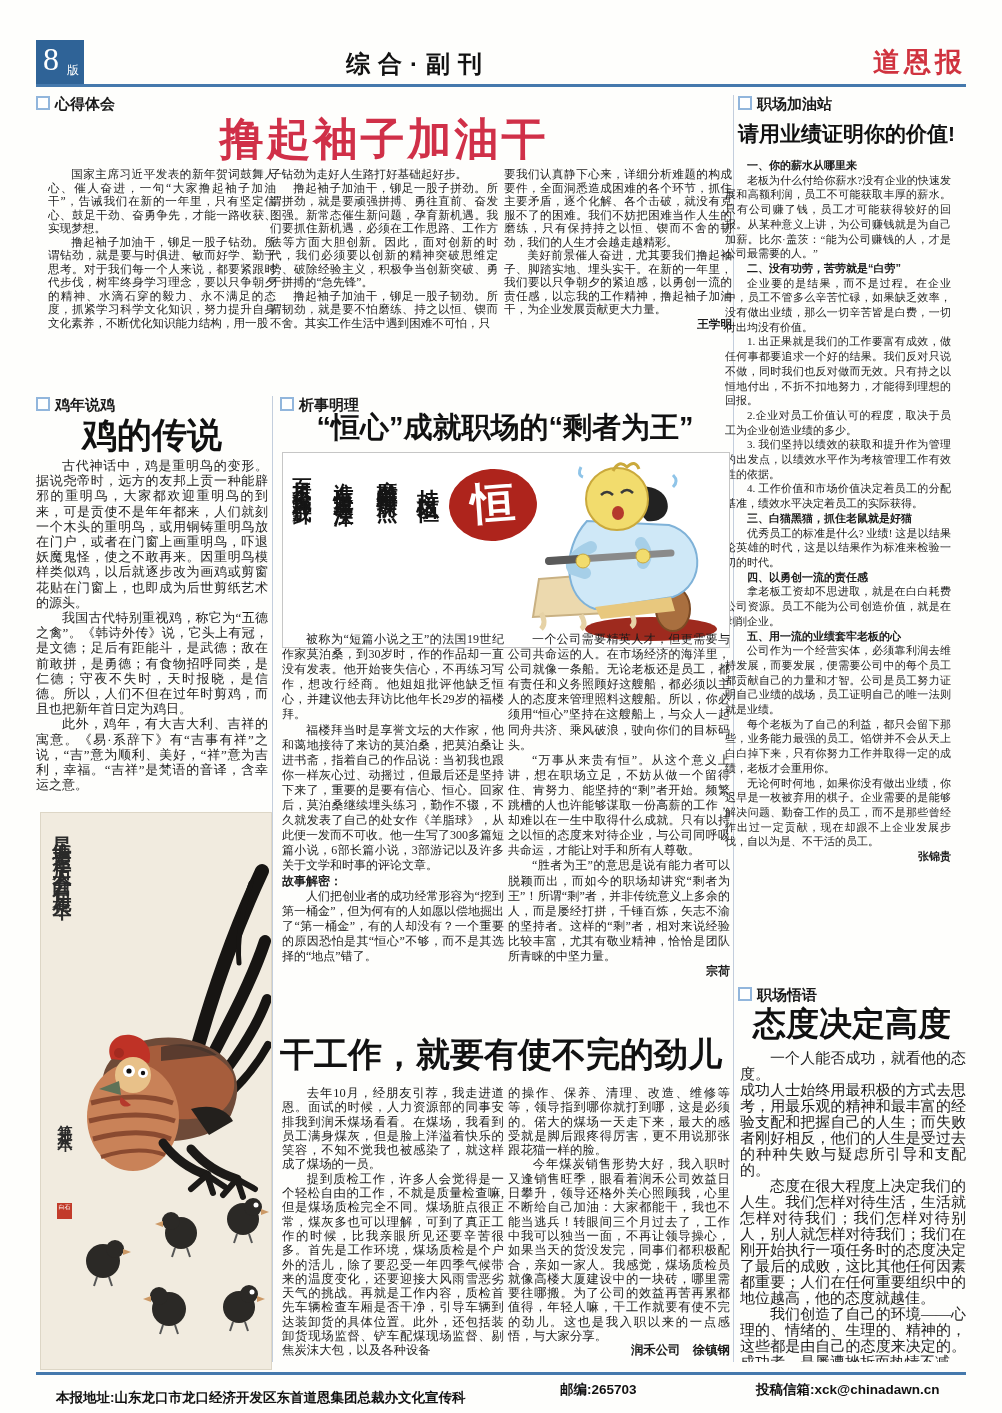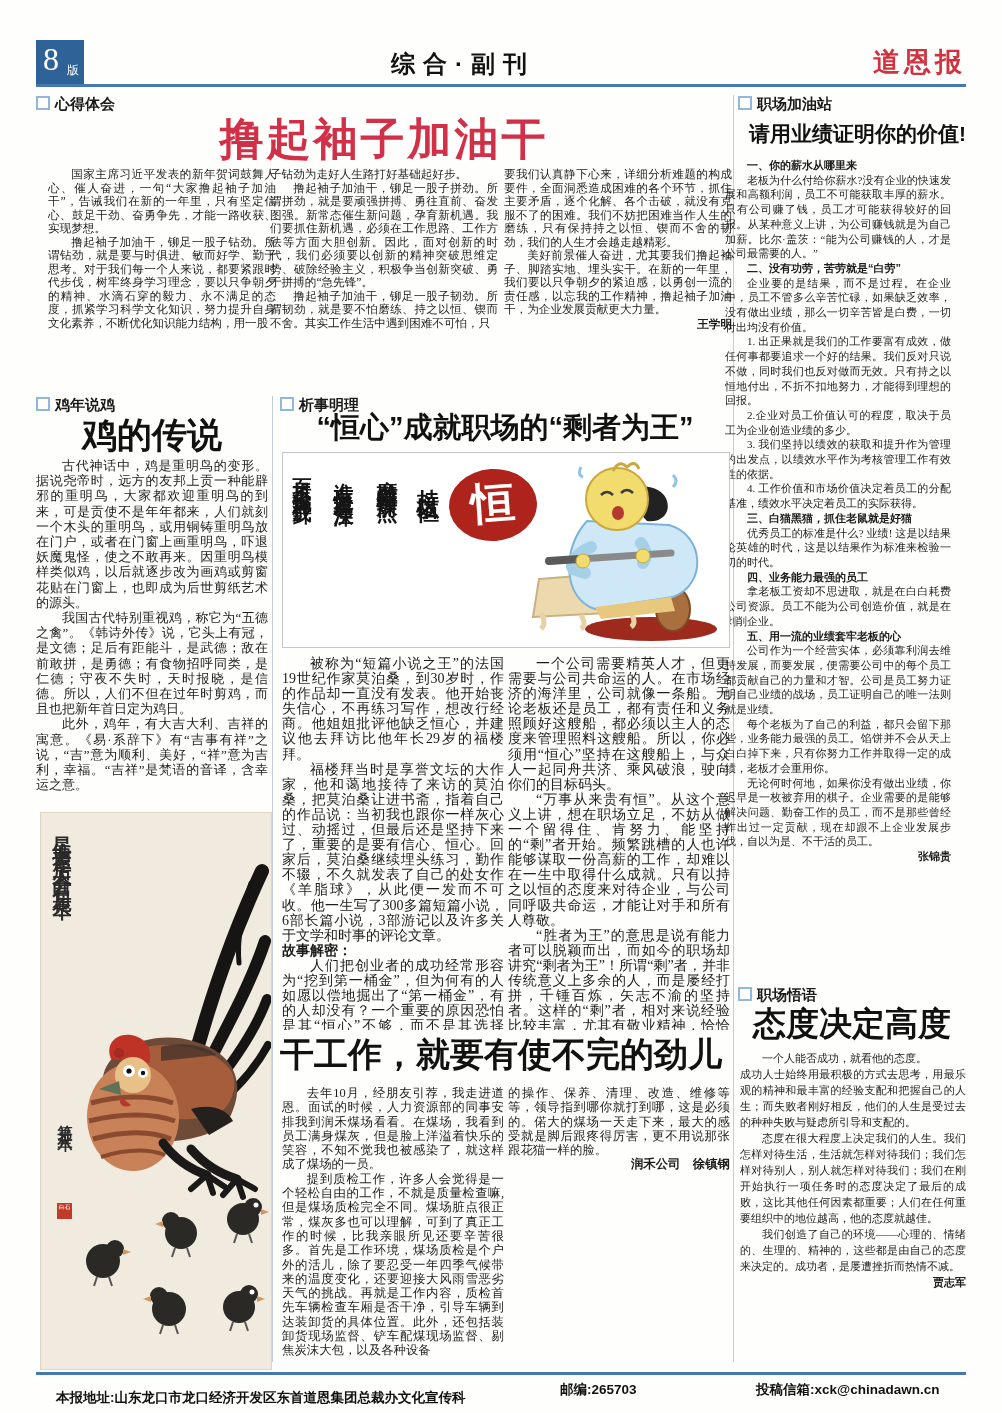--- a/index.html
+++ b/index.html
@@ -3,47 +3,47 @@
 <meta charset="utf-8">
 <style>
   html,body{margin:0;padding:0;background:#9a9a9a;}
   .page{position:relative;width:1002px;height:1413px;margin:0 auto;background:#fefefc;
         font-family:"Liberation Serif","DejaVu Serif",serif;color:#1c1c1c;overflow:hidden;}
   .abs{position:absolute;}
   
   .pagenum-box{left:36px;top:40px;width:48px;height:44px;background:#2f6397;color:#fff;}
   .pagenum-box .num{position:absolute;left:7px;top:1px;font-size:32px;font-family:"Liberation Serif",serif;}
   .pagenum-box .ban{position:absolute;right:5px;bottom:5px;font-size:12px;font-family:"Liberation Sans",sans-serif;}
-  .section-head{left:0;top:48px;width:836px;text-align:center;font:bold 24px "Liberation Sans",sans-serif;letter-spacing:8px;color:#111;padding-left:45px;}
+  .section-head{left:0;top:48px;width:836px;text-align:center;font:bold 24px "Liberation Sans",sans-serif;letter-spacing:8px;color:#111;}
   .masthead{right:36px;top:44px;font:bold 27px "Liberation Serif",serif;color:#d0333f;letter-spacing:4px;}
   .head-rule{left:36px;top:84px;width:930px;height:3px;background:#4579ad;}
   
   .tag{font:bold 15px "Liberation Sans",sans-serif;color:#1a1a1a;white-space:nowrap;}
   .tag .sq{display:inline-block;width:10px;height:10px;border:2px solid #92b6dc;margin-right:5px;vertical-align:-1px;background:#fff;}
   
   .t-main{left:36px;top:110px;width:696px;text-align:center;font:bold 44px "Liberation Sans",sans-serif;color:#d03048;letter-spacing:3px;}
-  .t-yeji{left:738px;top:120px;width:228px;text-align:right;font:bold 21px "Liberation Sans",sans-serif;color:#111;}
+  .t-yeji{left:738px;top:120px;width:228px;text-align:left;font:bold 21px "Liberation Sans",sans-serif;color:#111;}
   .t-ji{left:36px;top:412px;width:232px;text-align:center;font:bold 35px "Liberation Sans",sans-serif;color:#111;}
   .t-heng{left:280px;top:408px;width:450px;text-align:center;font:bold 29px "Liberation Sans",sans-serif;color:#111;}
   .t-gan{left:280px;top:1032px;width:450px;text-align:left;font:bold 34px "Liberation Sans",sans-serif;color:#111;}
   .t-taidu{left:738px;top:1002px;width:228px;text-align:center;font:bold 33px "Liberation Sans",sans-serif;color:#111;}
   
   .txt{text-align:justify;overflow:hidden;}
   .txt p{margin:0;padding:0;}
   .t-p{text-indent:2em;}
   .t-pc{text-indent:0;}
   .t-h{text-indent:2em;font-weight:bold;font-family:"Liberation Sans",sans-serif;}
   .t-hl{text-indent:0;font-weight:bold;font-family:"Liberation Sans",sans-serif;}
   .t-author{text-align:right;font-weight:bold;font-family:"Liberation Sans",sans-serif;padding-right:8px;}
   .main-col{top:168px;width:228px;height:222px;font-size:11.6px;line-height:13.5px;}
   .yeji-body{left:725px;top:158px;width:226px;height:808px;font-size:11px;line-height:14.7px;}
   .ji-body{left:36px;top:458px;width:232px;height:348px;font-size:13px;line-height:15.2px;}
-  .heng-col{top:656px;width:222px;height:374px;font-size:14px;line-height:15.1px;}
+  .heng-col{top:632px;width:222px;height:374px;font-size:12px;line-height:15.1px;}
   .gan-col{top:1086px;width:222px;height:280px;font-size:12.4px;line-height:14.3px;}
-  .taidu-body{left:740px;top:1050px;width:226px;height:312px;font-size:11px;line-height:16px;}
+  .taidu-body{left:740px;top:1050px;width:226px;height:312px;font-size:15px;line-height:16px;}
   
   .vrule{width:1px;background:#c3cedd;}
   
   .foot-rule{left:36px;top:1372px;width:930px;height:3px;background:#4579ad;}
   .footer{left:36px;top:1381px;width:930px;font:bold 13.5px "Liberation Sans",sans-serif;color:#111;}
   .footer .addr{position:absolute;left:20px;top:8px;}
   .footer .post{position:absolute;left:524px;top:0;}
   .footer .mail{position:absolute;left:720px;top:0;}
   
   .cartoon{left:282px;top:452px;width:446px;height:194px;background:#fff;border:1px solid #c6c6c6;overflow:hidden;}
@@ -101,21 +101,21 @@
       <p class="t-h">一、你的薪水从哪里来</p>
       <p class="t-p">老板为什么付给你薪水?没有企业的快速发展和高额利润，员工不可能获取丰厚的薪水。只有公司赚了钱，员工才可能获得较好的回报。从某种意义上讲，为公司赚钱就是为自己加薪。比尔·盖茨：“能为公司赚钱的人，才是公司最需要的人。”</p>
       <p class="t-h">二、没有功劳，苦劳就是“白劳”</p>
       <p class="t-p">企业要的是结果，而不是过程。在企业中，员工不管多么辛苦忙碌，如果缺乏效率，没有做出业绩，那么一切辛苦皆是白费，一切付出均没有价值。</p>
       <p class="t-p">1. 出正果就是我们的工作要富有成效，做任何事都要追求一个好的结果。我们反对只说不做，同时我们也反对做而无效。只有持之以恒地付出，不折不扣地努力，才能得到理想的回报。</p>
       <p class="t-p">2.企业对员工价值认可的程度，取决于员工为企业创造业绩的多少。</p>
       <p class="t-p">3. 我们坚持以绩效的获取和提升作为管理的出发点，以绩效水平作为考核管理工作有效性的依据。</p>
       <p class="t-p">4. 工作价值和市场价值决定着员工的分配基准，绩效水平决定着员工的实际获得。</p>
       <p class="t-h">三、白猫黑猫，抓住老鼠就是好猫</p>
       <p class="t-p">优秀员工的标准是什么? 业绩! 这是以结果论英雄的时代，这是以结果作为标准来检验一切的时代。</p>
-      <p class="t-h">四、业务能力最强的员工</p>
+      <p class="t-h">四、以勇创一流的责任感</p>
       <p class="t-p">拿老板工资却不思进取，就是在白白耗费公司资源。员工不能为公司创造价值，就是在剥削企业。</p>
       <p class="t-h">五、用一流的业绩套牢老板的心</p>
       <p class="t-p">公司作为一个经营实体，必须靠利润去维持发展，而要发展，便需要公司中的每个员工都贡献自己的力量和才智。公司是员工努力证明自己业绩的战场，员工证明自己的唯一法则就是业绩。</p>
       <p class="t-p">每个老板为了自己的利益，都只会留下那些，业务能力最强的员工。馅饼并不会从天上白白掉下来，只有你努力工作并取得一定的成绩，老板才会重用你。</p>
       <p class="t-p">无论何时何地，如果你没有做出业绩，你迟早是一枚被弃用的棋子。企业需要的是能够解决问题、勤奋工作的员工，而不是那些曾经作出过一定贡献，现在却跟不上企业发展步伐，自以为是、不干活的员工。</p>
       <p class="t-author">张锦贵</p>
     </div>
 
   <div class="abs tag" style="left:36px;top:396px;">
     <span class="sq"></span><span>鸡年说鸡</span>
@@ -262,20 +262,21 @@
       <p class="t-author">宗荷</p>
     </div>
 
   <div class="abs t-gan">干工作，就要有使不完的劲儿</div>
   <div class="abs txt gan-col" style="left:282px;">
       <p class="t-p">去年10月，经朋友引荐，我走进道恩。面试的时候，人力资源部的同事安排我到润禾煤场看看。在煤场，我看到员工满身煤灰，但是脸上洋溢着快乐的笑容，不知不觉我也被感染了，就这样成了煤场的一员。</p>
       <p class="t-p">提到质检工作，许多人会觉得是一个轻松自由的工作，不就是质量检查嘛,但是煤场质检完全不同。煤场脏点很正常，煤灰多也可以理解，可到了真正工作的时候，比我亲眼所见还要辛苦很多。首先是工作环境，煤场质检是个户外的活儿，除了要忍受一年四季气候带来的温度变化，还要迎接大风雨雪恶劣天气的挑战。再就是工作内容，质检首先车辆检查车厢是否干净，引导车辆到达装卸货的具体位置。此外，还包括装卸货现场监督、铲车配煤现场监督、剔焦炭沫大包，以及各种设备</p>
     </div>
   <div class="abs txt gan-col" style="left:508px;">
       <p class="t-pc">的操作、保养、清理、改造、维修等等，领导指到哪你就打到哪，这是必须的。偌大的煤场一天走下来，最大的感受就是脚后跟疼得厉害，更不用说那张跟花猫一样的脸。</p>
+      <p class="t-p">今年煤炭销售形势大好，我入职时又逢销售旺季，眼看着润禾公司效益日日攀升，领导还格外关心照顾我，心里不断给自己加油：大家都能干，我也不能当逃兵！转眼间三个月过去了，工作中我可以独当一面，不再让领导操心，如果当天的货没发完，同事们都积极配合，亲如一家人。我感觉，煤场质检员就像高楼大厦建设中的一块砖，哪里需要往哪搬。为了公司的效益再苦再累都值得，年轻人嘛，干工作就要有使不完的劲儿。这也是我入职以来的一点感悟，与大家分享。</p>
       <p class="t-author">润禾公司　徐镇钢</p>
     </div>
 
   <div class="abs tag" style="left:738px;top:986px;">
     <span class="sq"></span><span>职场悟语</span>
   </div>
   <div class="abs t-taidu">态度决定高度</div>
   <div class="abs txt taidu-body">
       <p class="t-p">一个人能否成功，就看他的态度。</p>
       <p class="t-pc">成功人士始终用最积极的方式去思考，用最乐观的精神和最丰富的经验支配和把握自己的人生；而失败者刚好相反，他们的人生是受过去的种种失败与疑虑所引导和支配的。</p>

